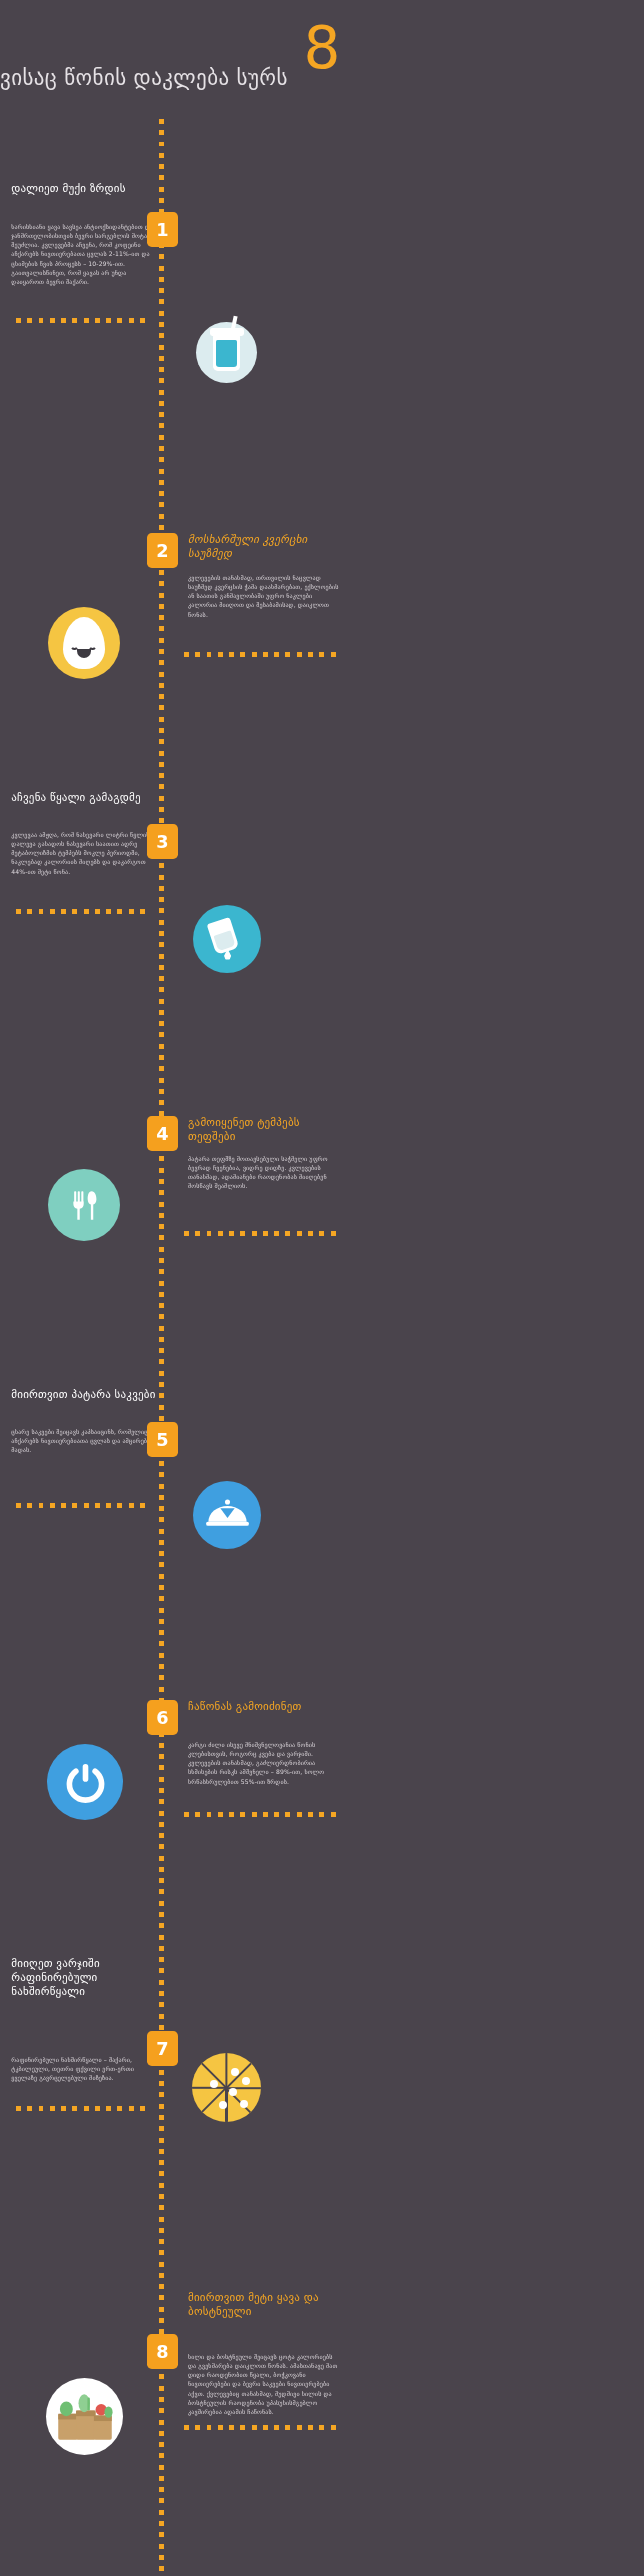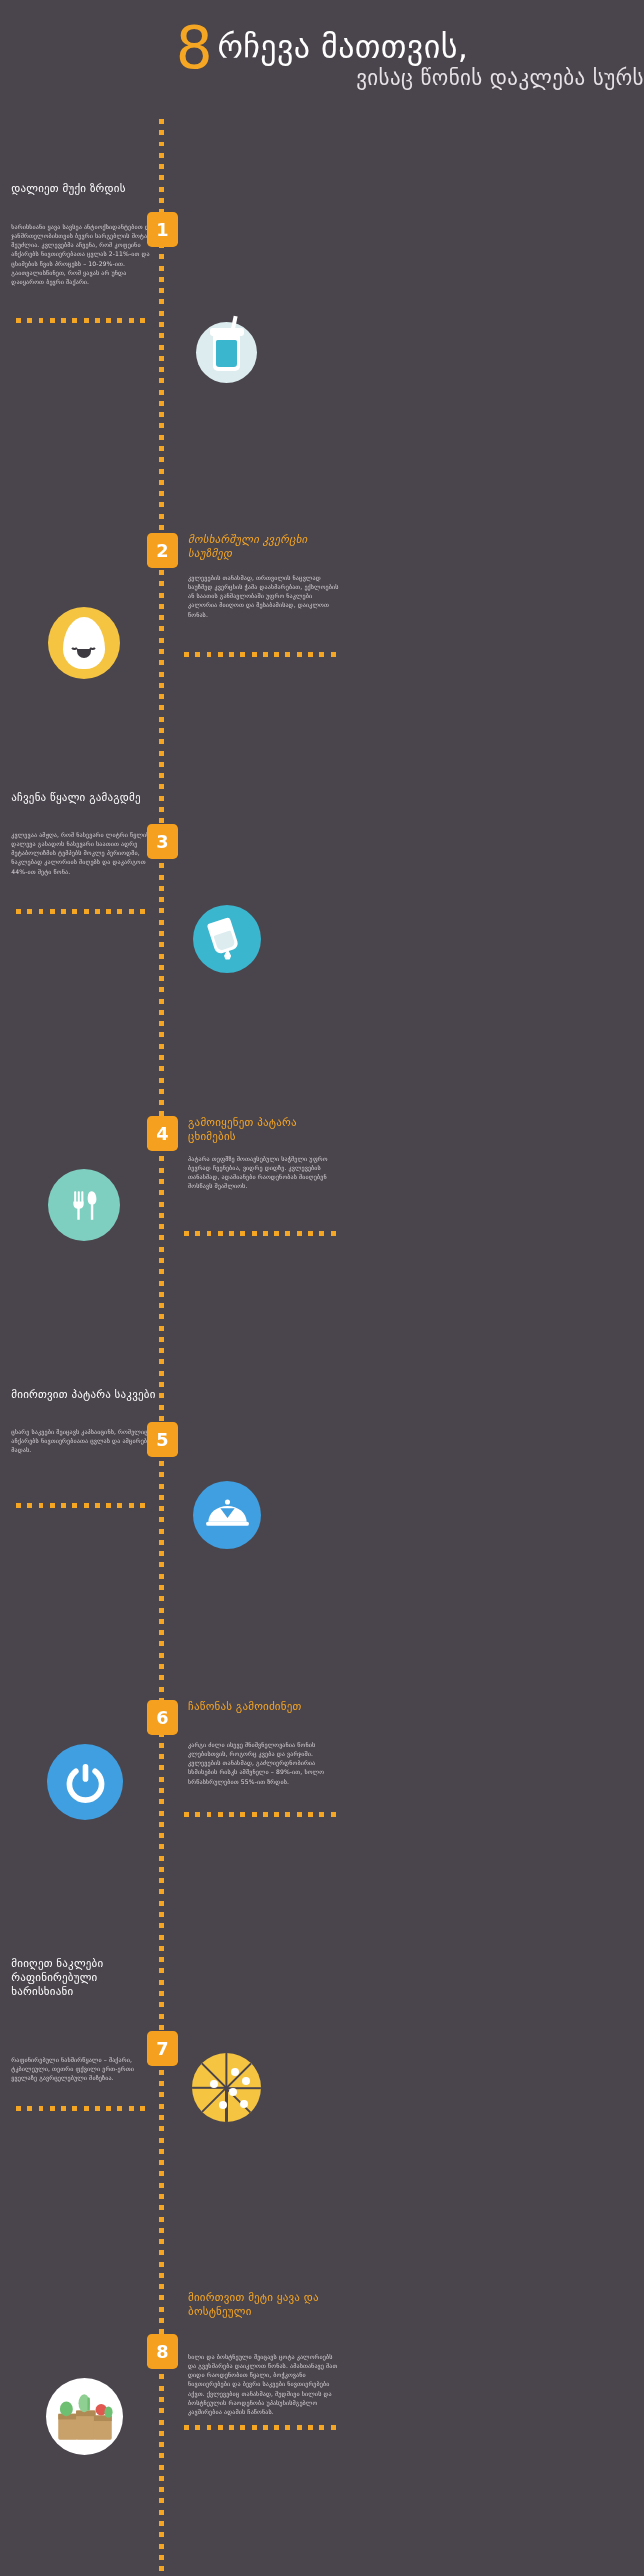--- a/index.html
+++ b/index.html
@@ -11,21 +11,21 @@
   }
   #page { position:relative; width:644px; height:2576px; background:#4a444c; }
 
   
   .header { position:absolute; left:0; top:0; width:644px; height:121px; }
   .title-row { position:absolute; left:0; top:17.7px; width:644px; text-align:center;
                display:flex; align-items:center; justify-content:center; gap:4.8px; }
   .big-eight { font-size:58px; font-weight:400; color:#f5a623; line-height:1;
                position:relative; top:1.6px; letter-spacing:0; }
   .title-main { font-size:32px; font-weight:400; color:#ffffff; line-height:1; letter-spacing:0.4px; }
-  .title-sub { position:absolute; left:0; top:66px; width:644px; text-align:right;
+  .title-sub { position:absolute; left:0; top:66px; width:644px; text-align:left;
                font-size:21px; color:#e6e2e6; letter-spacing:0.4px; }
 
   
   .spine { position:absolute; left:159px; top:119px; width:4.8px; height:2449px; }
   .spine .dash { position:absolute; left:0; width:4.8px; height:4.8px; background:#f5a623; }
 
   .hline { position:absolute; height:4.8px; }
   .hline .dash { position:absolute; top:0; width:4.8px; height:4.8px; background:#f5a623; }
 
   
@@ -75,21 +75,20 @@
   .pizza .pep { position:absolute; width:8px; height:8px; background:#fff; border-radius:50%; }
 </style>
 </head>
 <body>
 
 <div id="page">
 
   <div class="header">
     <div class="title-row">
       <span class="big-eight">8</span>
-      <span class="title-main">რჩევა მათთვის,</span>
     </div>
     <div class="title-sub">ვისაც წონის დაკლება სურს</div>
   </div>
 
   <div class="spine" id="spine">
       <div class="dash" style="top: 0px;"></div>
       <div class="dash" style="top: 11.3px;"></div>
       <div class="dash" style="top: 22.6px;"></div>
       <div class="dash" style="top: 34px;"></div>
       <div class="dash" style="top: 45px;"></div>
@@ -408,21 +407,21 @@
         <div class="dash" style="left: 90px;"></div>
         <div class="dash" style="left: 101px;"></div>
         <div class="dash" style="left: 113px;"></div>
         <div class="dash" style="left: 124px;"></div>
         <div class="dash" style="left: 135px;"></div>
         <div class="dash" style="left: 147px;"></div>
       </div>
       <div class="badge" style="left: 147px; top: 1116px; width: 31px; height: 35px;">
         <span>4</span>
       </div>
-      <div class="sec-title orange" style="position: absolute; left: 188px; top: 1116px; width: 153px;">გამოიყენეთ პატარა ცხიმების</div>
+      <div class="sec-title orange" style="position: absolute; left: 188px; top: 1116px; width: 153px;">გამოიყენეთ ტემპებს თეფშები</div>
       <div class="sec-body" style="position: absolute; left: 188px; top: 1154px; width: 153px;">პატარა თეფშზე მოთავსებული საჭმელი უფრო ბევრად ჩვენებია, ვიდრე დიდზე. კვლევების თანახმად, ადამიანები რაოდენობას მიიღებენ მოსწავს შეამლიოს.</div>
       <div class="icon-circle" style="left: 48px; top: 1169px; width: 72px; height: 72px; background: rgb(127, 207, 192);">
         <div style="display: flex; align-items: center; justify-content: center; width: 100%; height: 100%;">
           <svg width="35" height="35" viewBox="0 0 44 44">
             <g fill="#ffffff">
               <rect x="9" y="4" width="2.6" height="14" rx="1"></rect>
               <rect x="13.5" y="4" width="2.6" height="14" rx="1"></rect>
               <rect x="18" y="4" width="2.6" height="14" rx="1"></rect>
               <path d="M8 17 h13 v3 a6.5 6.5 0 0 1-5 6.2 V40 h-3 V26.2 A6.5 6.5 0 0 1 8 20 z"></path>
               <path d="M31 4 c4 0 6 5 6 10 c0 4-2 6-4 6.6 V40 h-3 V20.6 c-2-.6-4-2.6-4-6.6 C26 9 27 4 31 4 z"></path>
@@ -498,21 +497,21 @@
         <div class="dash" style="left: 68px;"></div>
         <div class="dash" style="left: 79px;"></div>
         <div class="dash" style="left: 90px;"></div>
         <div class="dash" style="left: 101px;"></div>
         <div class="dash" style="left: 113px;"></div>
         <div class="dash" style="left: 124px;"></div>
       </div>
       <div class="badge" style="left: 147px; top: 2031px; width: 31px; height: 35px;">
         <span>7</span>
       </div>
-      <div class="sec-title white" style="position: absolute; left: 11.3px; top: 1957px; width: 148px;">მიიღეთ ნაკლები რაფინირებული ხარისხიანი</div>
+      <div class="sec-title white" style="position: absolute; left: 11.3px; top: 1957px; width: 148px;">მიიღეთ ვარჯიში რაფინირებული ნახშირწყალი</div>
       <div class="sec-body" style="position: absolute; left: 11.3px; top: 2055px; width: 148px;">რაფინირებული ნახშირწყალი – შაქარი, ტკბილეული, თეთრი ფქვილი ერთ-ერთი ყველაზე გავრცელებული მიზეზია.</div>
       <div class="icon-circle" style="left: 188px; top: 2049px; width: 77px; height: 77px; background: transparent;">
         <div style="display: flex; align-items: center; justify-content: center; width: 100%; height: 100%;">
           <div class="pizza">
             <div class="slice-line" style="transform: rotate(0deg);"></div>
             <div class="slice-line" style="transform: rotate(45deg);"></div>
             <div class="slice-line" style="transform: rotate(90deg);"></div>
             <div class="slice-line" style="transform: rotate(135deg);"></div>
             <div class="slice-line" style="transform: rotate(180deg);"></div>
             <div class="slice-line" style="transform: rotate(225deg);"></div>

